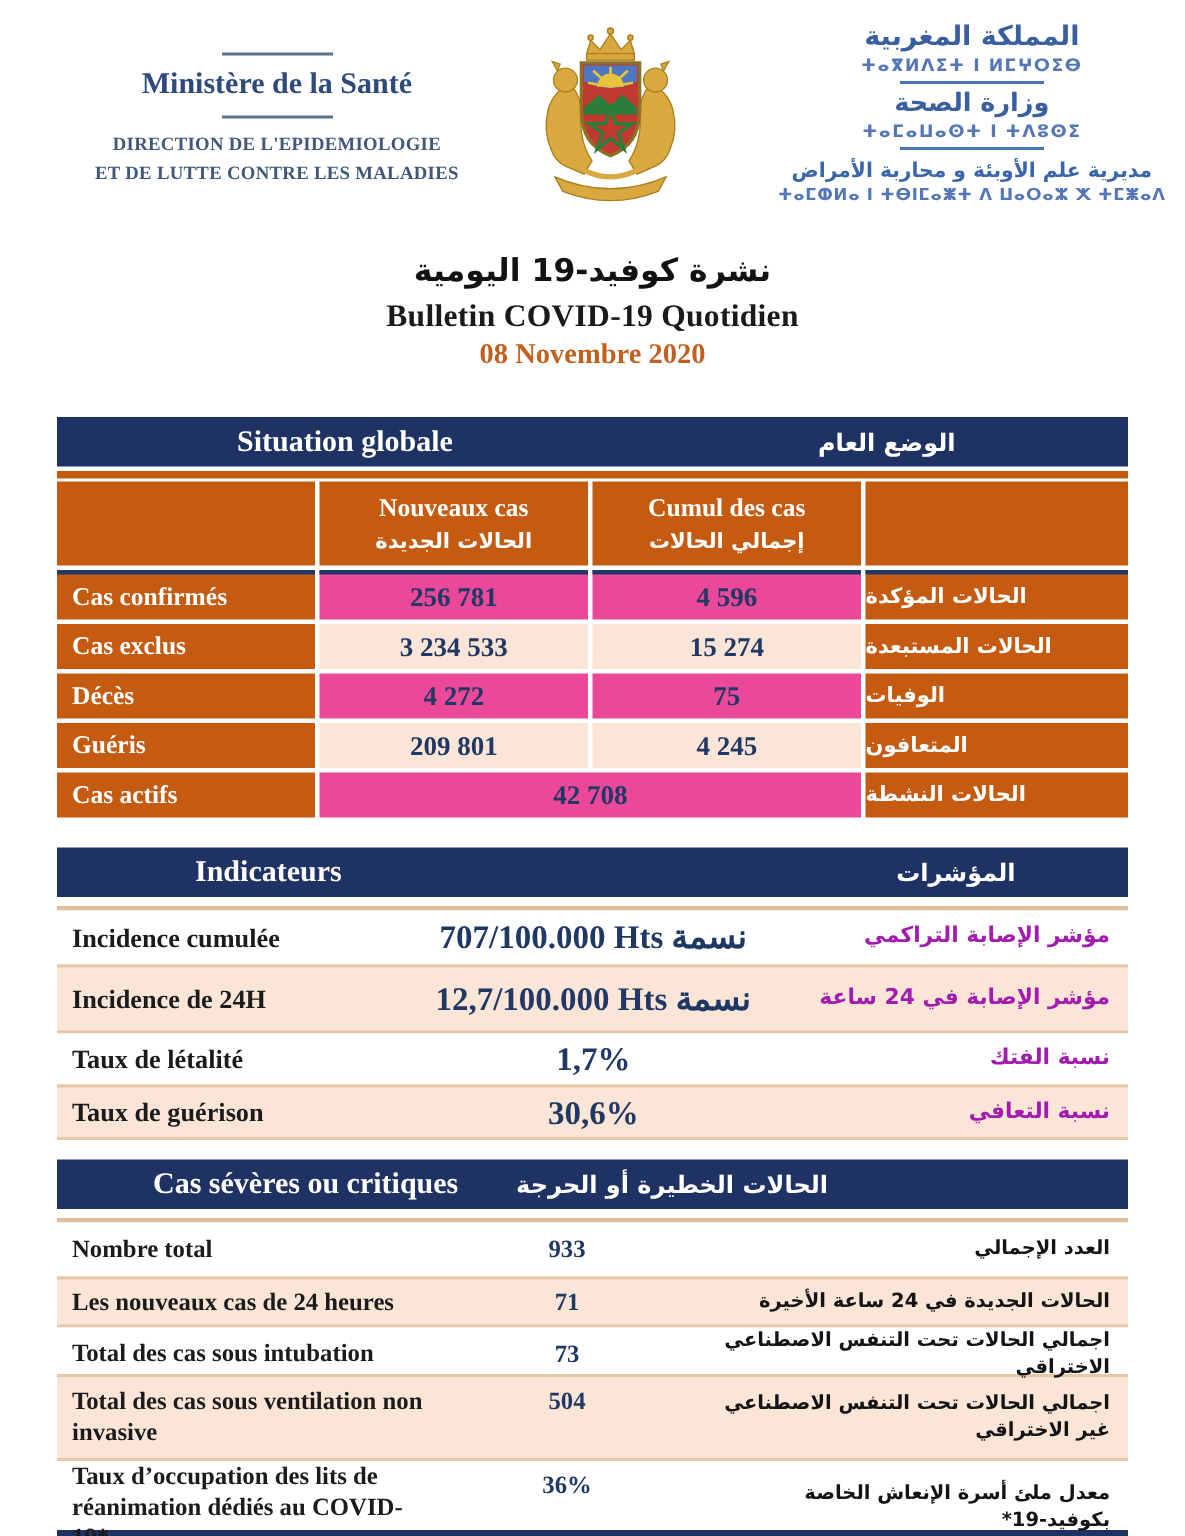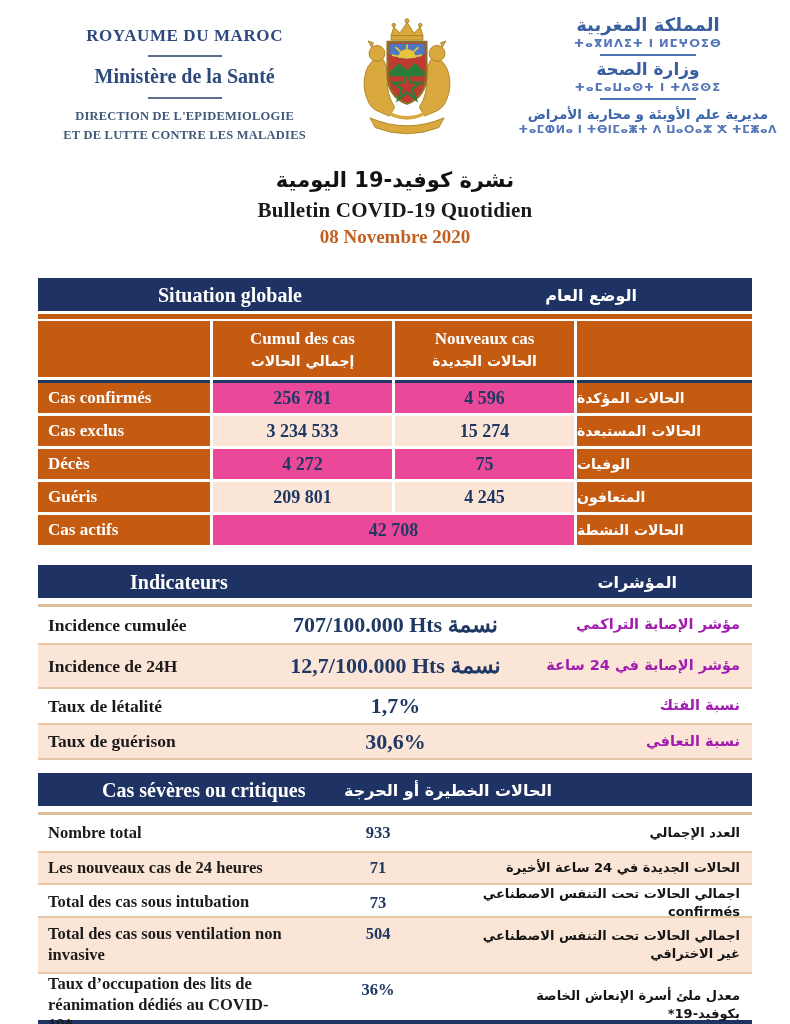--- a/index.html
+++ b/index.html
@@ -76,21 +76,20 @@
   .h36{height:36px} .h46{height:46px} .h34{height:34px} .h37{height:37px} .h31{height:31px} .h58{height:58px} .h46b{height:46px}
   .t3-end  { height:4px; background:#1f3264; }
 </style>
 </head>
 <body>
 
 <div class="page">
 
   <header class="doc-header">
     <div class="hdr-left">
-      <div class="hdr-royaume">ROYAUME DU MAROC</div>
       <div class="hdr-rule"></div>
       <div class="hdr-ministere">Ministère de la Santé</div>
       <div class="hdr-rule"></div>
       <div class="hdr-direction">
         <span>DIRECTION DE L'EPIDEMIOLOGIE</span><br>
         <span>ET DE LUTTE CONTRE LES MALADIES</span>
       </div>
     </div>
 
     <div class="hdr-emblem">
@@ -147,26 +146,26 @@
     <div class="bar bar1">
       <span class="bar-fr">Situation globale</span>
       <span class="bar-ar" dir="rtl">الوضع العام</span>
     </div>
     <div class="orange-strip"></div>
 
     <div class="t1">
 
       <div class="t1-head"></div>
       <div class="t1-head">
+        <div class="t1-head-fr">Nouveaux cas</div>
+        <div class="t1-head-ar" dir="rtl">الحالات الجديدة</div>
+      </div>
+      <div class="t1-head">
         <div class="t1-head-fr">Cumul des cas</div>
         <div class="t1-head-ar" dir="rtl">إجمالي الحالات</div>
-      </div>
-      <div class="t1-head">
-        <div class="t1-head-fr">Nouveaux cas</div>
-        <div class="t1-head-ar" dir="rtl">الحالات الجديدة</div>
       </div>
       <div class="t1-head"></div>
 
       <div class="t1-lab bt">Cas confirmés</div>
       <div class="t1-val bg-a bt">256 781</div>
       <div class="t1-val bg-a bt">4 596</div>
       <div class="t1-ar bt" dir="rtl">الحالات المؤكدة</div>
 
       <div class="t1-lab">Cas exclus</div>
       <div class="t1-val bg-b">3 234 533</div>
@@ -231,21 +230,21 @@
       <div class="ara3" dir="rtl">العدد الإجمالي</div>
     </div>
     <div class="r3 r-peach h34">
       <div class="lab3">Les nouveaux cas de 24 heures</div>
       <div class="val3">71</div>
       <div class="ara3" dir="rtl">الحالات الجديدة في 24 ساعة الأخيرة</div>
     </div>
     <div class="r3 r-white h31">
       <div class="lab3">Total des cas sous intubation</div>
       <div class="val3">73</div>
-      <div class="ara3" dir="rtl">اجمالي الحالات تحت التنفس الاصطناعي confirmés</div>
+      <div class="ara3" dir="rtl">اجمالي الحالات تحت التنفس الاصطناعي الاختراقي</div>
     </div>
     <div class="r3 r-peach h58">
       <div class="lab3">Total des cas sous ventilation non invasive</div>
       <div class="val3 vtop">504</div>
       <div class="ara3" dir="rtl">اجمالي الحالات تحت التنفس الاصطناعي غير الاختراقي</div>
     </div>
     <div class="r3 r-white h46b">
       <div class="lab3">Taux d’occupation des lits de réanimation dédiés au COVID-19*</div>
       <div class="val3 vtop">36%</div>
       <div class="ara3" dir="rtl">معدل ملئ أسرة الإنعاش الخاصة بكوفيد-19*</div>

